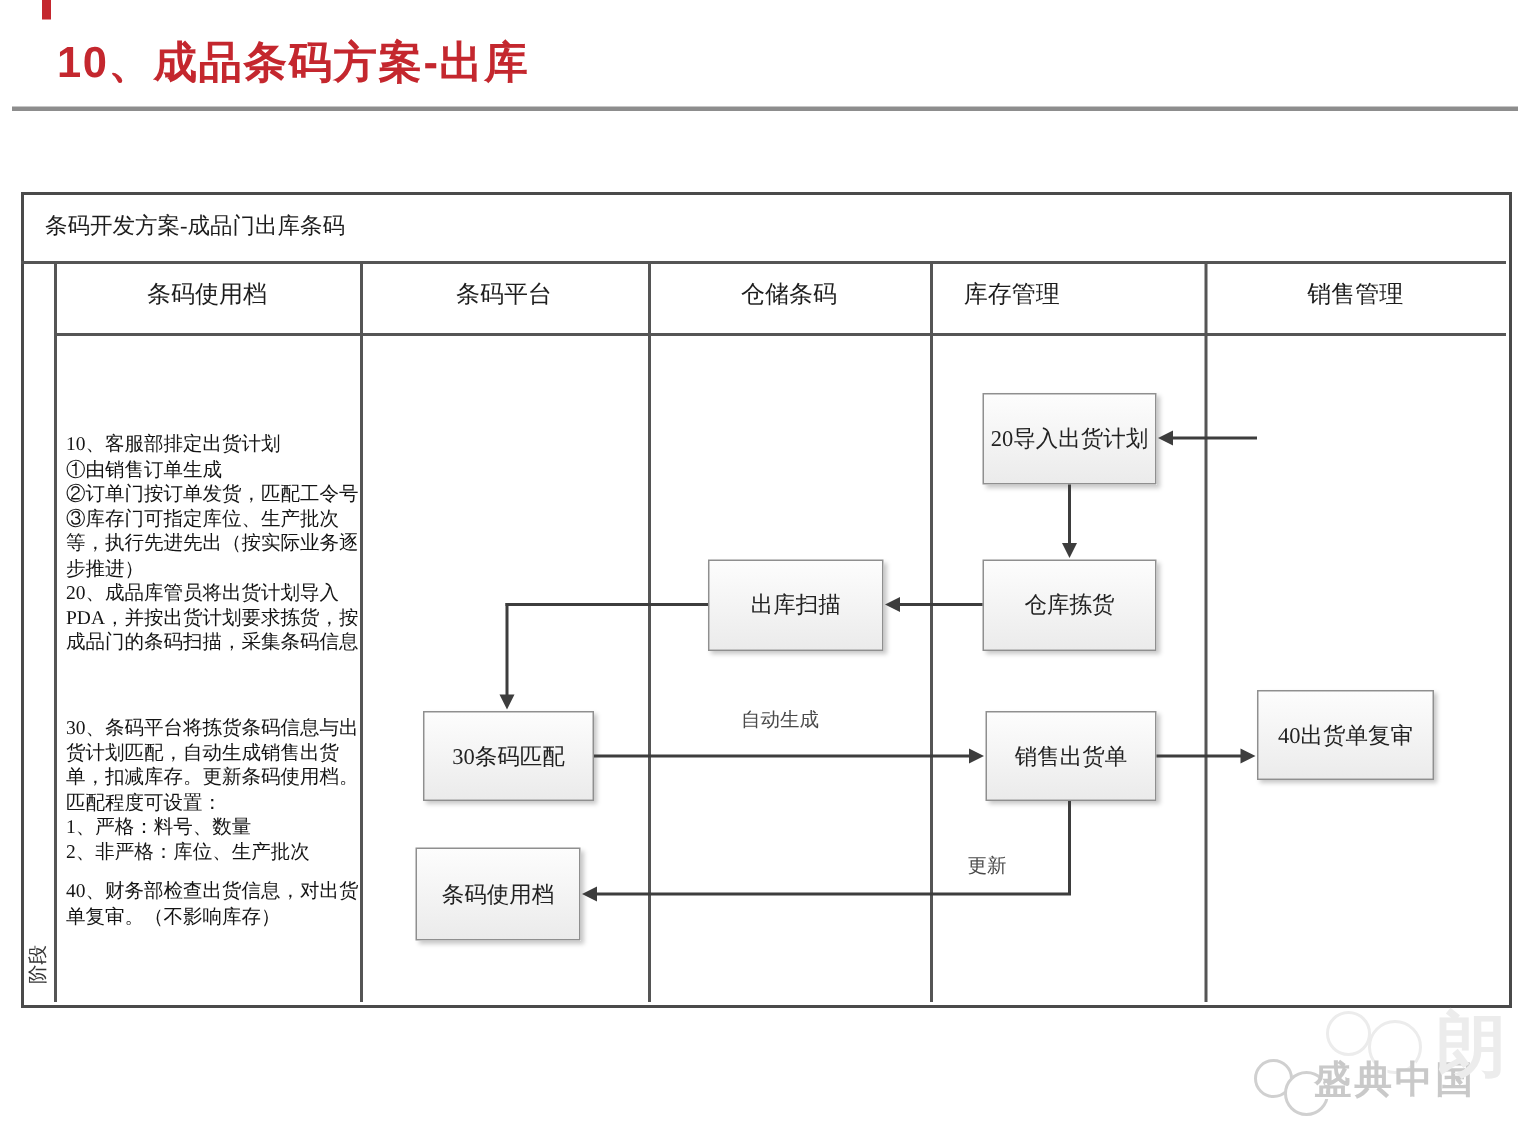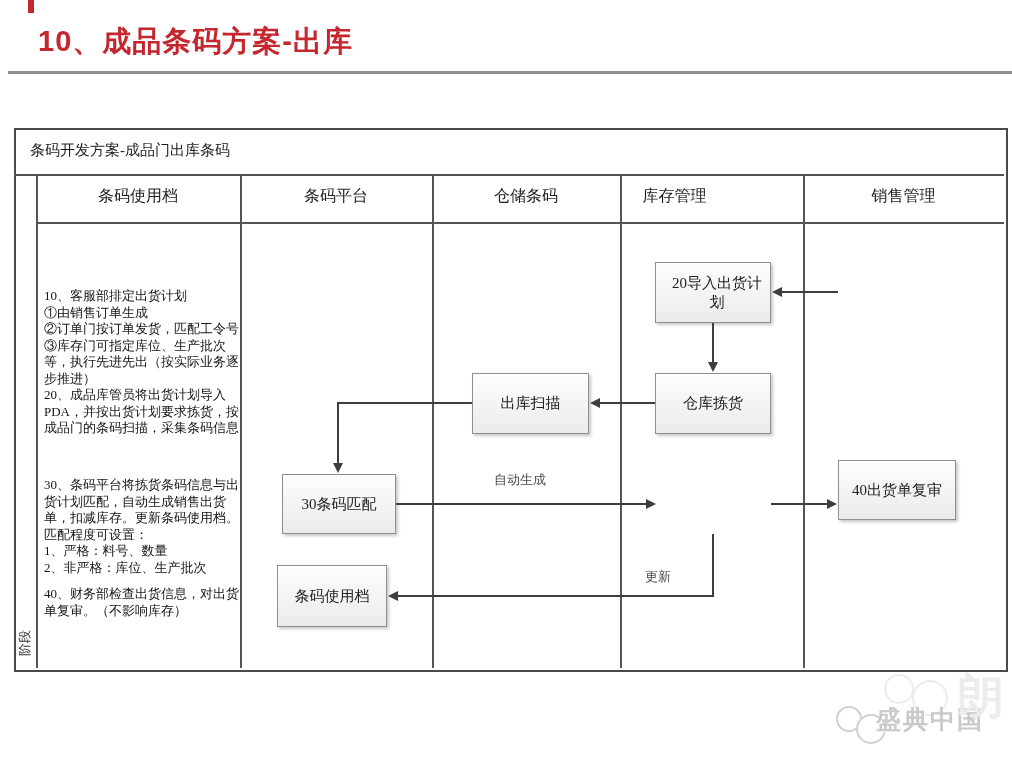--- a/index.html
+++ b/index.html
@@ -75,31 +75,34 @@
 ①由销售订单生成
 ②订单门按订单发货，匹配工令号
 ③库存门可指定库位、生产批次等，执行先进先出（按实际业务逐步推进）
 20、成品库管员将出货计划导入PDA，并按出货计划要求拣货，按成品门的条码扫描，采集条码信息</div>
   <div class="note" style="top:477px;font-family:Liberation Serif, serif;">30、条码平台将拣货条码信息与出货计划匹配，自动生成销售出货单，扣减库存。更新条码使用档。
 匹配程度可设置：
 1、严格：料号、数量
 2、非严格：库位、生产批次</div>
   <div class="note" style="top:586px;">40、财务部检查出货信息，对出货单复审。（不影响库存）</div>
 
-  <div class="node" style="left:655px;top:262px;width:116px;height:61px;padding-left:12px;">
+  <div class="node" style="left:655px;top:262px;width:116px;height:61px;">
     <span>20导入出货计划</span>
     </div>
   <div class="node" style="left:472px;top:373px;width:117px;height:61px;">
     <span>出库扫描</span>
     </div>
   <div class="node" style="left:655px;top:373px;width:116px;height:61px;">
     <span>仓库拣货</span>
     </div>
   <div class="node" style="left:282px;top:474px;width:114px;height:60px;">
     <span>30条码匹配</span>
+    </div>
+  <div class="node" style="left:657px;top:474px;width:114px;height:60px;">
+    <span>销售出货单</span>
     </div>
   <div class="node" style="left:838px;top:460px;width:118px;height:60px;">
     <span>40出货单复审</span>
     </div>
   <div class="node" style="left:277px;top:565px;width:110px;height:62px;">
     <span>条码使用档</span>
     </div>
 
   <div class="cline" style="left:781px;top:291px;width:57px;height:2px;"></div>
   <div class="ah ah-left" style="left:772px;top:287px;"></div>

